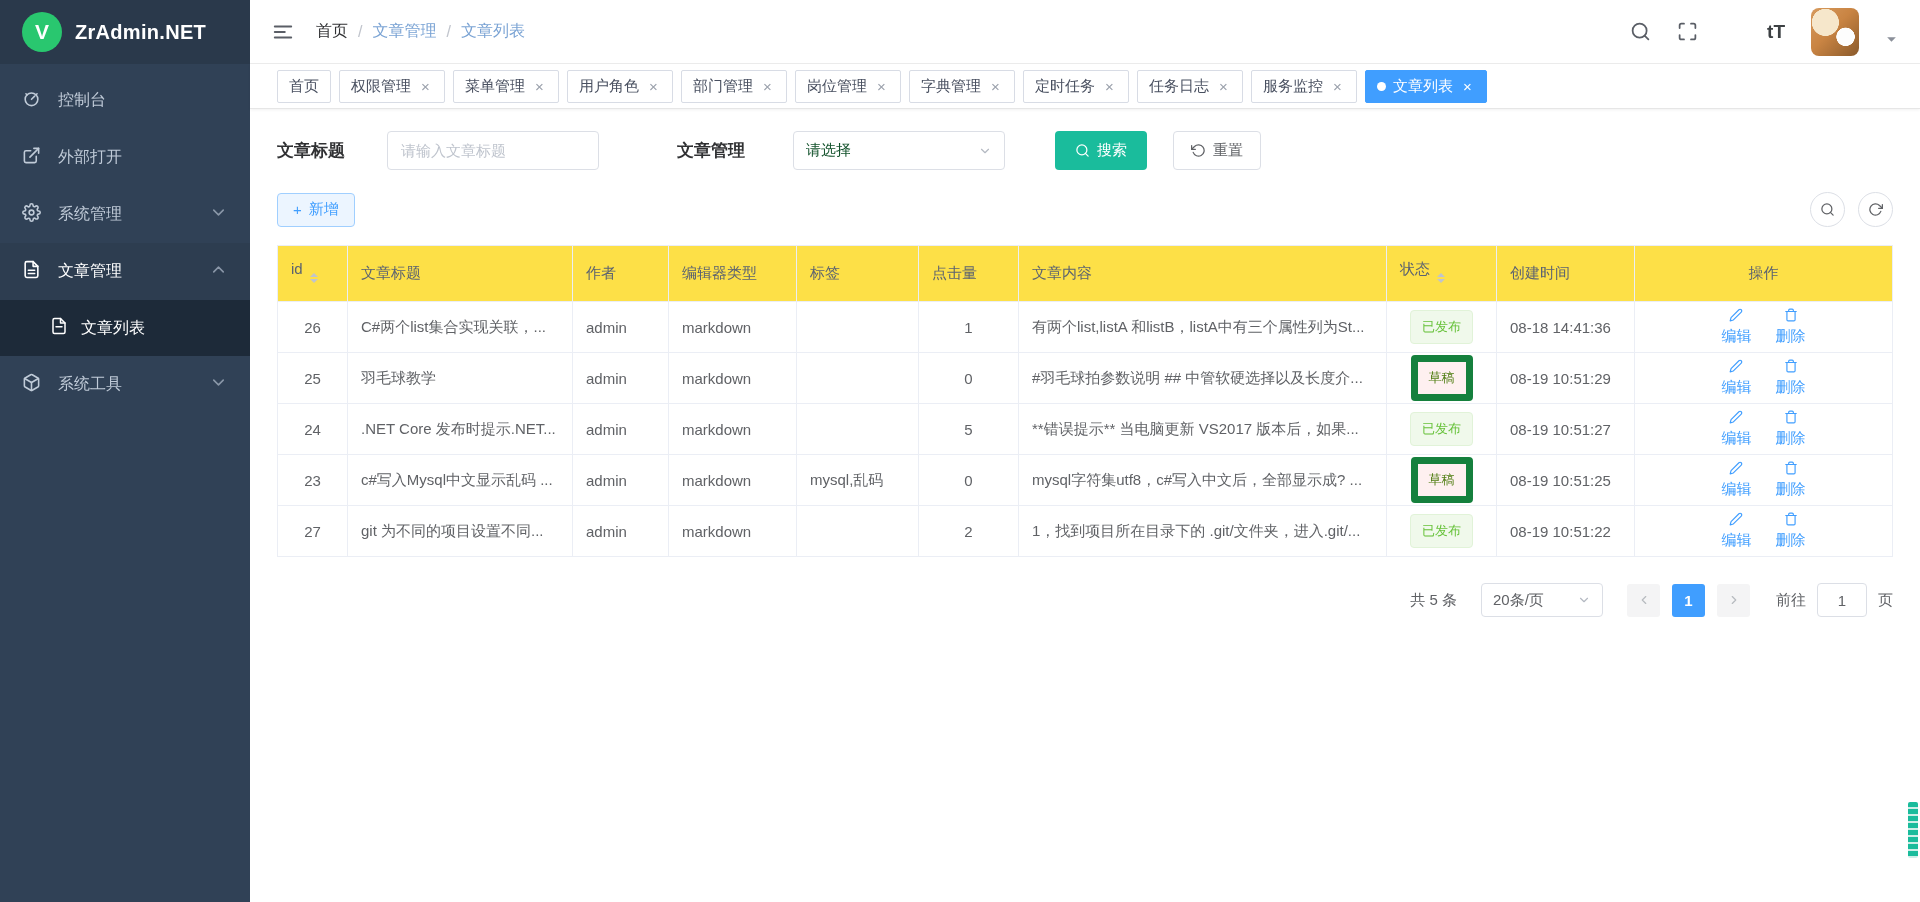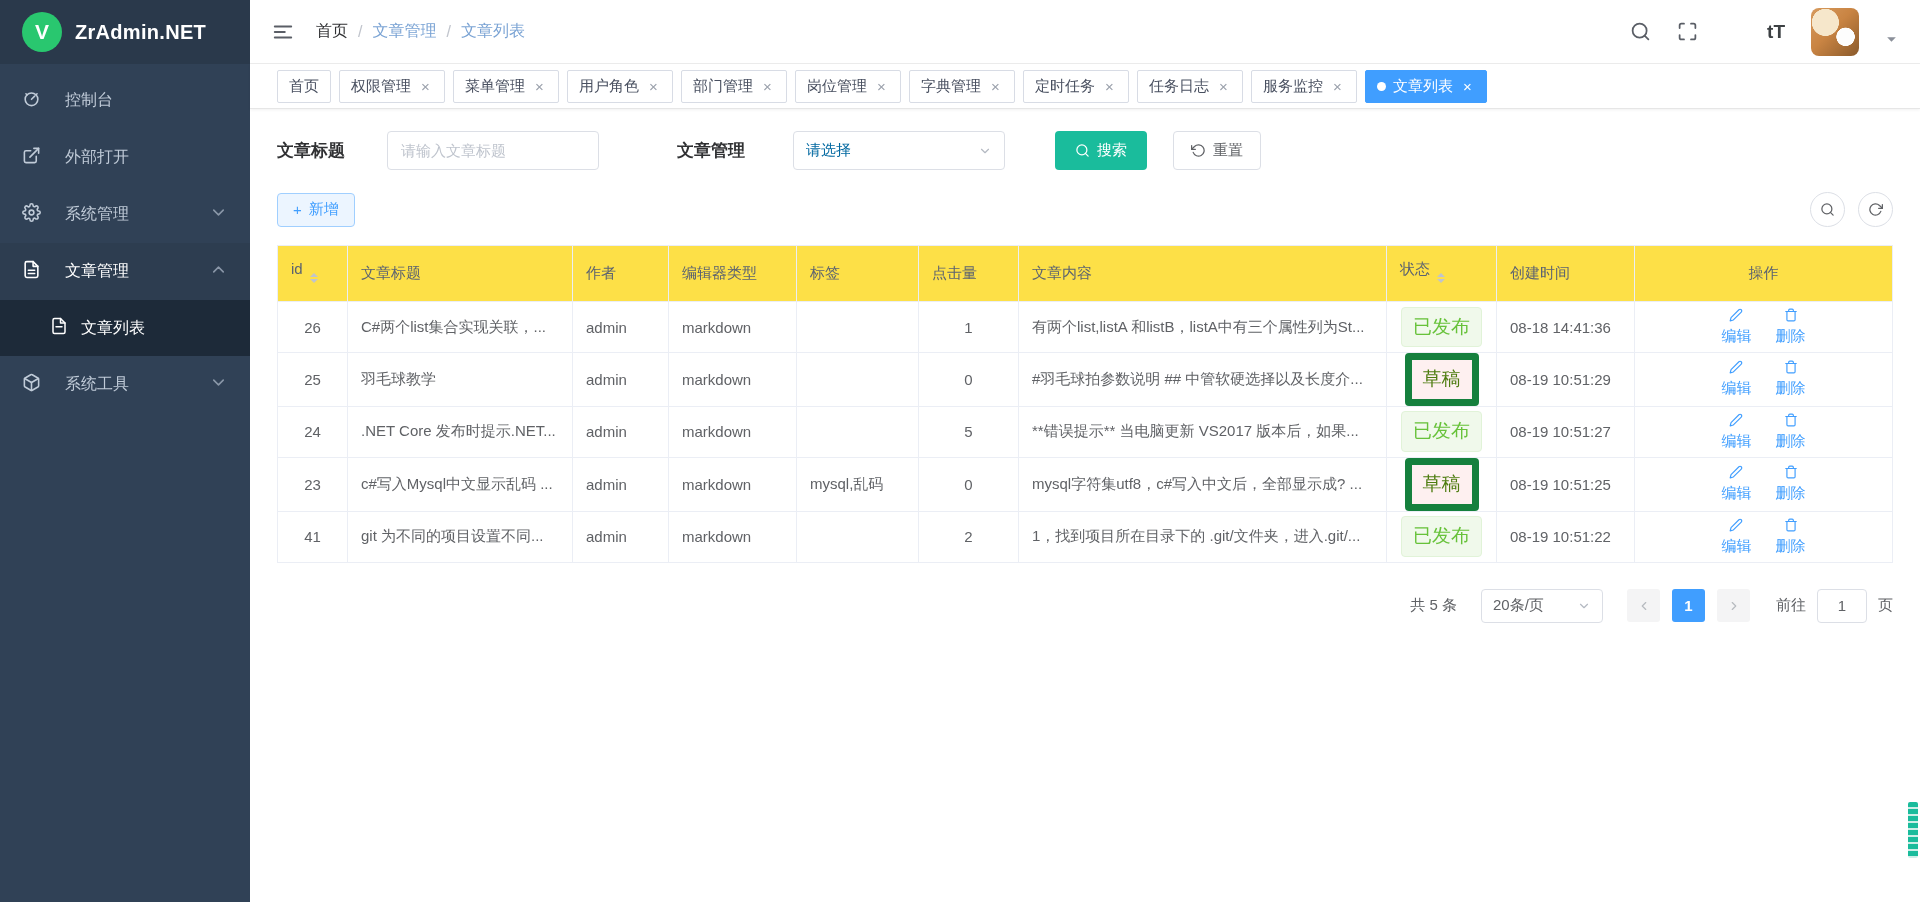--- a/index.html
+++ b/index.html
@@ -11,21 +11,21 @@
     stroke-linecap:round; stroke-linejoin:round; flex:0 0 auto; }
 
   
   .sidebar { width:250px; height:100%; background:#304156; flex:0 0 250px; }
   .logo-row { height:64px; display:flex; align-items:center; padding-left:22px; gap:13px;
     background:rgba(0,0,0,.12); cursor:pointer; }
   .logo-circle { width:40px; height:40px; border-radius:50%; background:#29c76f; color:#fff;
     display:flex; align-items:center; justify-content:center; font-weight:bold; font-size:21px; }
   .logo-title { color:#fff; font-size:20px; font-weight:bold; letter-spacing:.3px; }
   .menu { padding-top:8px; }
-  .menu-item { height:57px; display:flex; align-items:center; gap:24px; padding:0 22px;
+  .menu-item { height:57px; display:flex; align-items:center; gap:17px; padding:0 22px;
     color:#c0cbd8; font-size:16px; cursor:pointer; }
   .menu-item svg.fico { width:19px; height:19px; }
   .menu-item .chev { margin-left:auto; color:#8a97a8; }
   .chev svg { width:14px; height:14px; }
   .chev.up svg { transform:rotate(180deg); }
   .menu-item.expanded { color:#fff; background:rgba(0,0,0,.06); }
   .submenu-item { height:56px; display:flex; align-items:center; gap:13px; padding:0 22px 0 50px;
     background:#1d2a39; color:#fff; font-size:16px; cursor:pointer; }
   .submenu-item svg.fico { width:18px; height:18px; }
 
@@ -68,21 +68,21 @@
   .content { padding:22px 27px 0; flex:1; }
 
   .filter-row { display:flex; align-items:center; }
   .f-label { font-size:17px; font-weight:bold; color:#303133; }
   .f-input { width:212px; height:39px; border:1px solid #dcdfe6; border-radius:4px; margin-left:42px;
     padding:0 13px; font-size:15px; color:#606266; font-family:inherit; outline:none; }
   .f-input::placeholder { color:#bfc4cd; }
   .f-label2 { margin-left:78px; }
   .f-select { width:212px; height:39px; border:1px solid #dcdfe6; border-radius:4px; margin-left:48px;
     padding:0 12px; display:flex; align-items:center; justify-content:space-between; cursor:pointer; }
-  .f-select .ph { color:#0369a1; font-size:15px; }
+  .f-select .ph { color:#14532d; font-size:15px; }
   .f-select .chev { color:#b4b9c2; display:flex; }
   .btn { height:39px; border-radius:4px; border:1px solid transparent; font-size:15px; cursor:pointer;
     display:inline-flex; align-items:center; gap:7px; font-family:inherit; }
   .btn svg { width:15px; height:15px; }
   .btn-search { margin-left:50px; padding:0 19px; background:#1abc9c; color:#fff; }
   .btn-reset { margin-left:26px; padding:0 17px; background:#fff; border-color:#dcdfe6; color:#606266; }
 
   .toolbar-row { display:flex; align-items:center; margin-top:22px; }
   .btn-add { height:34px; padding:0 15px; font-size:15px; background:#ecf5ff; border-color:#a0cfff;
     color:#409eff; border-radius:4px; }
@@ -94,21 +94,21 @@
   
   table { width:100%; margin-top:18px; border-collapse:collapse; table-layout:fixed; font-size:15px; }
   th,td { border:1px solid #ebeef5; padding:0 13px; white-space:nowrap; overflow:hidden; }
   th { background:#fde047; height:56px; color:#5c6370; font-weight:normal; text-align:left; }
   td { height:51px; color:#606266; background:#fff; }
   th.c,td.c { text-align:center; }
   .sorter { display:inline-flex; flex-direction:column; margin-left:7px; vertical-align:-3px; }
   .sorter i { width:0; height:0; border:4px solid transparent; display:block; }
   .sorter .up { border-bottom-color:#c0c4cc; margin-bottom:2px; }
   .sorter .dn { border-top-color:#c0c4cc; }
-  .badge { display:inline-block; padding:8px 11px; border-radius:4px; font-size:19px; line-height:1.2; }
+  .badge { display:inline-block; padding:8px 11px; border-radius:4px; font-size:13px; line-height:1.2; }
   .badge.success { background:#f0f9eb; border:1px solid #e1f3d8; color:#67c23a; }
   .badge.danger { background:#fef0f0; border:7px solid #15803d; color:#4d7c0f; }
   .op-link { color:#409eff; display:inline-flex; align-items:center; gap:5px; margin:0 10px;
     cursor:pointer; text-decoration:none;flex-direction:column; }
   .op-link svg { width:14px; height:14px; }
 
   
   .pagination { display:flex; align-items:center; justify-content:flex-end; margin-top:26px;
     font-size:15px; color:#606266; }
   .pg-total { margin-right:24px; }
@@ -478,21 +478,21 @@
               <a class="op-link">
                   <svg class="fico" viewBox="0 0 24 24">
                     <polyline points="3 6 5 6 21 6"></polyline>
                     <path d="M19 6v14a2 2 0 0 1-2 2H7a2 2 0 0 1-2-2V6m3 0V4a2 2 0 0 1 2-2h4a2 2 0 0 1 2 2v2"></path>
                   </svg>
                   <span>删除</span>
                 </a>
             </td>
           </tr>
           <tr>
-            <td class="c">41</td>
+            <td class="c">27</td>
             <td>git 为不同的项目设置不同...</td>
             <td>admin</td>
             <td>markdown</td>
             <td></td>
             <td class="c">2</td>
             <td>1，找到项目所在目录下的 .git/文件夹，进入.git/...</td>
             <td class="c"><span class="badge success">已发布</span></td>
             <td>08-19 10:51:22</td>
             <td class="c">
               <a class="op-link">

